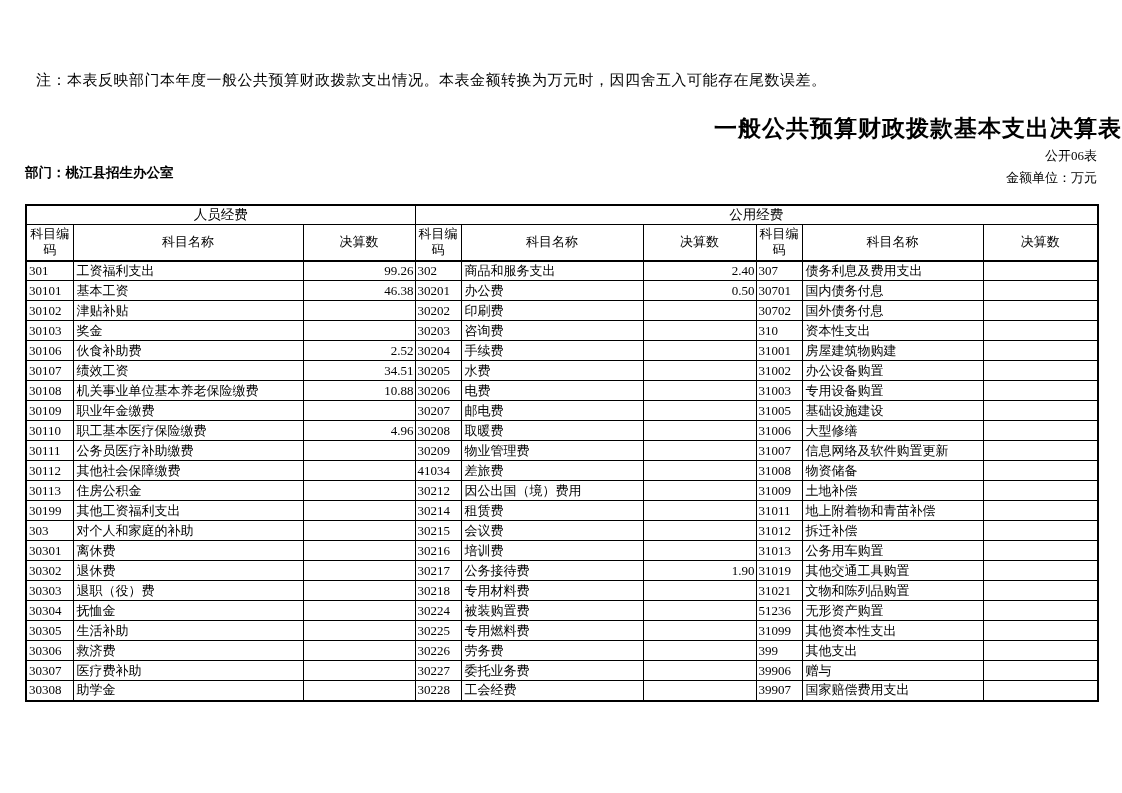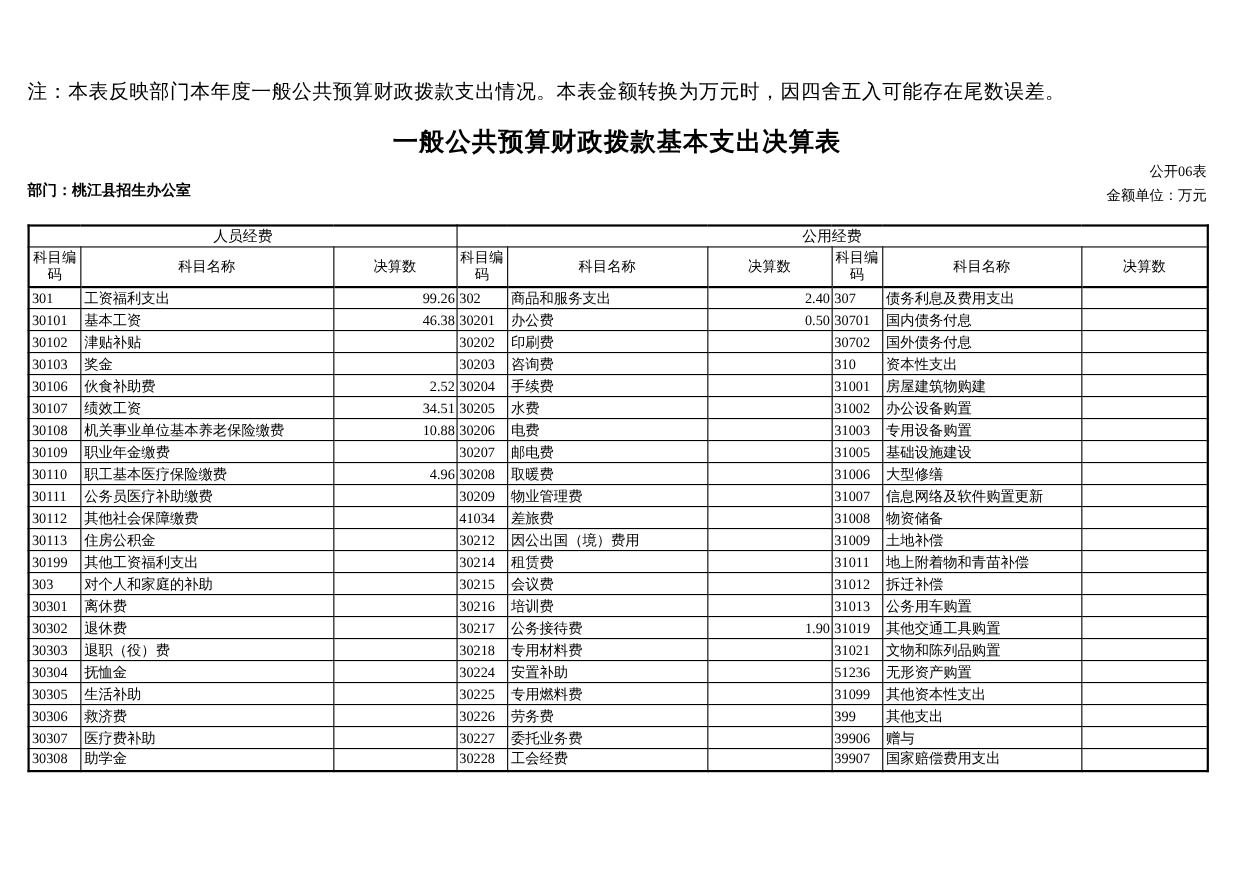--- a/index.html
+++ b/index.html
@@ -5,26 +5,26 @@
   * { margin: 0; padding: 0; box-sizing: border-box; }
   html, body { background: #fff; }
   body {
     width: 1122px; height: 793px;
     position: relative;
     font-family: "Liberation Serif", "DejaVu Serif", serif;
     color: #000;
     overflow: hidden;
   }
   .note {
-    position: absolute; left: 25px; top: 71px;
-    font-size: 18px; letter-spacing: 0.5px; white-space: nowrap;
+    position: absolute; left: 36px; top: 71px;
+    font-size: 15px; letter-spacing: 0.5px; white-space: nowrap;
   }
   .title {
     position: absolute; left: 0; top: 113px; width: 100%;
-    text-align: center; font-size: 23px; font-weight: bold; letter-spacing: 1px;
+    text-align: right; font-size: 23px; font-weight: bold; letter-spacing: 1px;
   }
   .table-number {
     position: absolute; right: 25px; top: 147px;
     font-size: 13px;
   }
   .department {
     position: absolute; left: 25px; top: 164px;
     font-size: 13.5px;
     font-weight: bold;
   }
@@ -285,21 +285,21 @@
         <td class="value"></td>
         <td class="code">31021</td>
         <td class="name">文物和陈列品购置</td>
         <td class="value"></td>
       </tr>
       <tr>
         <td class="code">30304</td>
         <td class="name">抚恤金</td>
         <td class="value"></td>
         <td class="code">30224</td>
-        <td class="name">安置补助</td>
+        <td class="name">被装购置费</td>
         <td class="value"></td>
         <td class="code">51236</td>
         <td class="name">无形资产购置</td>
         <td class="value"></td>
       </tr>
       <tr>
         <td class="code">30305</td>
         <td class="name">生活补助</td>
         <td class="value"></td>
         <td class="code">30225</td>

